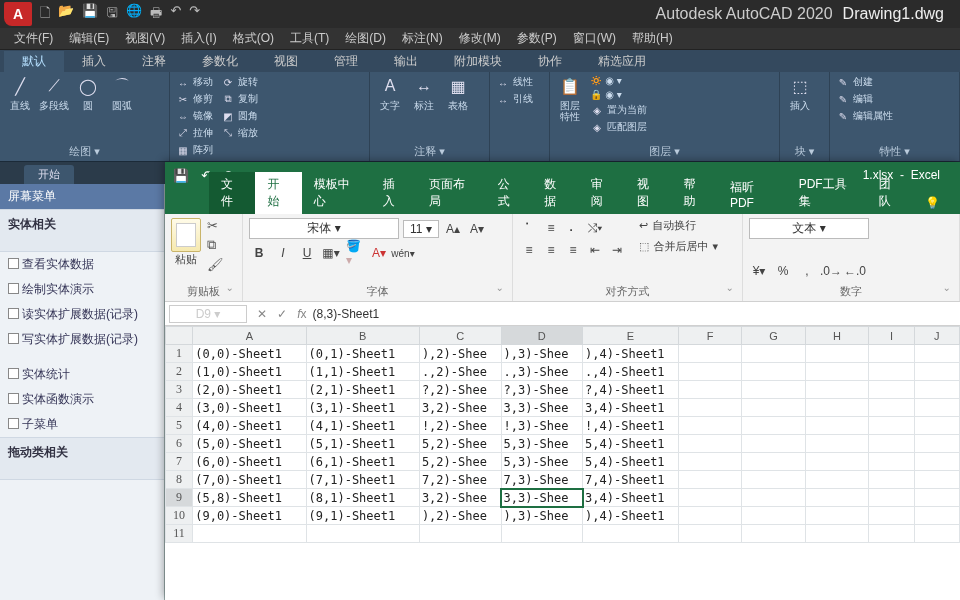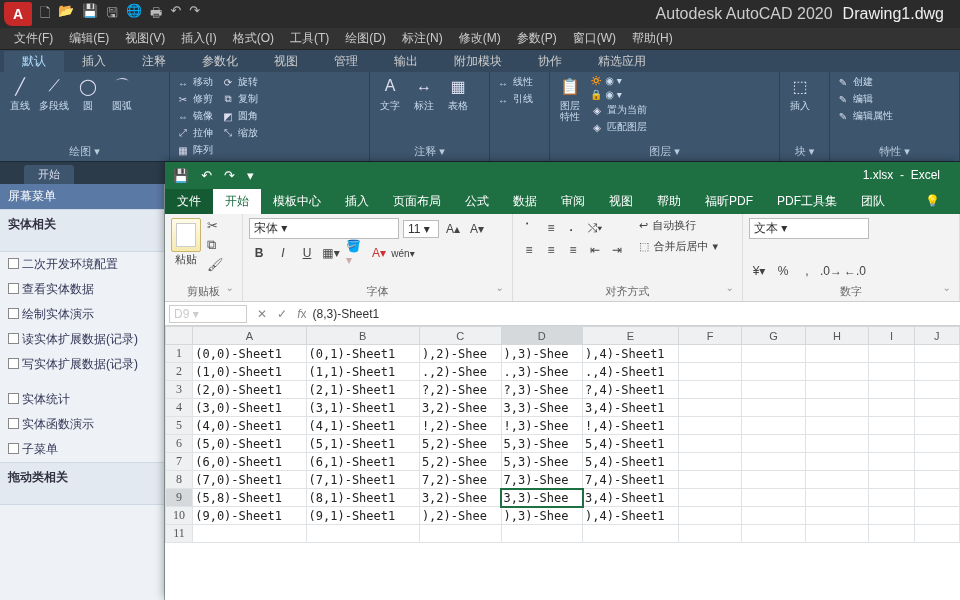--- a/index.html
+++ b/index.html
@@ -43,44 +43,44 @@
 .side-group-label { background:#e3e9f0; font-weight:bold; padding:6px 8px 18px; color:#334; font-size:12px; border-top:1px solid #cfd8e3; border-bottom:1px solid #cfd8e3; }
 .side-item { padding:4px 8px 4px 22px; font-size:12px; color:#335; position:relative; cursor:pointer; }
 .side-item::before { content:""; position:absolute; left:8px; top:6px; width:9px; height:9px; border:1px solid #888; background:#fff; }
 .side-divider { height:10px; }
 
 
 .excel { position:absolute; left:165px; top:162px; right:0; bottom:0; background:#fff; box-shadow:-2px -2px 8px rgba(0,0,0,.3); display:flex; flex-direction:column; }
 .xl-qat { height:26px; background:#1e6f42; display:flex; align-items:center; padding:0 8px; gap:12px; color:#fff; }
 .xl-qat .ic { cursor:pointer; font-size:13px; }
 .xl-title { margin-left:auto; margin-right:12px; font-size:12px; }
-.xl-tabs { height:26px; background:#1e6f42; display:flex; align-items:center; }
+.xl-tabs { height:26px; background:#1e6f42; display:flex; align-items:flex-end;padding-left:44px; }
 .xl-tabs span { padding:4px 12px; color:#fff; font-size:12px; cursor:pointer; }
 .xl-tabs span.file { background:#145a32; }
 .xl-tabs span.active { background:#fff; color:#1e6f42; }
 .xl-tabs .bulb { margin-left:auto; margin-right:8px; color:#cfe; }
 
 .xl-ribbon { height:88px; background:#f3f3f3; border-bottom:1px solid #d0d0d0; display:flex; }
 .xgrp { border-right:1px solid #ddd; display:flex; flex-direction:column; padding:4px 6px 0; }
 .xgrp .body { flex:1; display:flex; align-items:flex-start; gap:6px; }
 .xgrp .gname { text-align:center; font-size:11px; color:#666; padding:2px 0; position:relative; }
 .xgrp .gname::after { content:"⌄"; position:absolute; right:2px; color:#999; font-size:10px; top:0; }
 .paste { display:flex; flex-direction:column; align-items:center; cursor:pointer; }
 .paste .picon { width:30px; height:34px; border:1px solid #c9b46a; background:linear-gradient(#fffbe8,#f6e9b0); border-radius:2px; position:relative; }
 .paste .picon::after{content:"";position:absolute;left:4px;top:4px;right:4px;bottom:4px;background:#fff;border:1px solid #ccc;}
 .clip-icons { display:flex; flex-direction:column; gap:4px; font-size:13px; color:#555; }
 .font-row { display:flex; align-items:center; gap:4px; }
-.font-sel { border:1px solid #bbb; background:#fff; padding:1px 4px; font-size:12px; color:#333; }
+.font-sel { border:1px solid #bbb; background:#fff; padding:1px 4px; font-size:12px; color:#333;text-align:center; }
 .sm-ic { width:20px; height:20px; display:flex; align-items:center; justify-content:center; color:#444; font-size:12px; cursor:pointer; border:1px solid transparent; }
 .align-col{display:flex;flex-direction:column;gap:2px;}
 .align-row{display:flex;gap:2px;}
 .alabel{display:flex;align-items:center;gap:4px;font-size:11px;color:#444;white-space:nowrap;cursor:pointer;}
 
 .xl-namebox { height:24px; border-bottom:1px solid #d0d0d0; display:flex; align-items:center; background:#fff; }
-.nbox { width:78px; border:1px solid #ccc; margin:2px 4px; padding:1px 4px; font-size:12px; background:#fff; }
+.nbox { width:78px; border:1px solid #ccc; margin:2px 4px; padding:1px 4px; font-size:12px; background:#fff;text-align:center; }
 .fx { display:flex; align-items:center; gap:10px; color:#888; font-size:12px; margin-left:6px; }
 .fbar { flex:1; padding:2px 6px; font-size:12px; color:#333; }
 
 .grid { flex:1; overflow:hidden; background:#fff; }
 .gtable { border-collapse:collapse; width:100%; }
 .gtable th { background:#eef0f1; border:1px solid #d4d8db; font-weight:normal; color:#555; font-size:11px; height:18px; }
 .gtable th.corner { width:24px; background:#eef0f1; }
 .gtable td { border:1px solid #dfe3e6; font-size:12px; padding:0 2px; height:18px; white-space:nowrap; font-family:Consolas,monospace; color:#222; }
 .gtable td.rh { background:#eef0f1; text-align:center; color:#555; width:24px; font-family:"Segoe UI"; }
 .gtable td.rh.sel, .gtable th.sel { background:#d6d9db; }
@@ -236,21 +236,20 @@
 </div>
 
 <div class="acad-doctab">
   <span>开始</span>
 </div>
 
 <div class="acad-side">
   <div class="side-title">屏幕菜单</div>
   <div id="side-body">
       <div class="side-group-label">实体相关</div>
-      <div class="side-item">二次开发环境配置</div>
       <div class="side-item">查看实体数据</div>
       <div class="side-item">绘制实体演示</div>
       <div class="side-item">读实体扩展数据(记录)</div>
       <div class="side-item">写实体扩展数据(记录)</div>
       <div class="side-divider"></div>
       <div class="side-item">实体统计</div>
       <div class="side-item">实体函数演示</div>
       <div class="side-item">子菜单</div>
       <div class="side-group-label">拖动类相关</div>
     </div>

